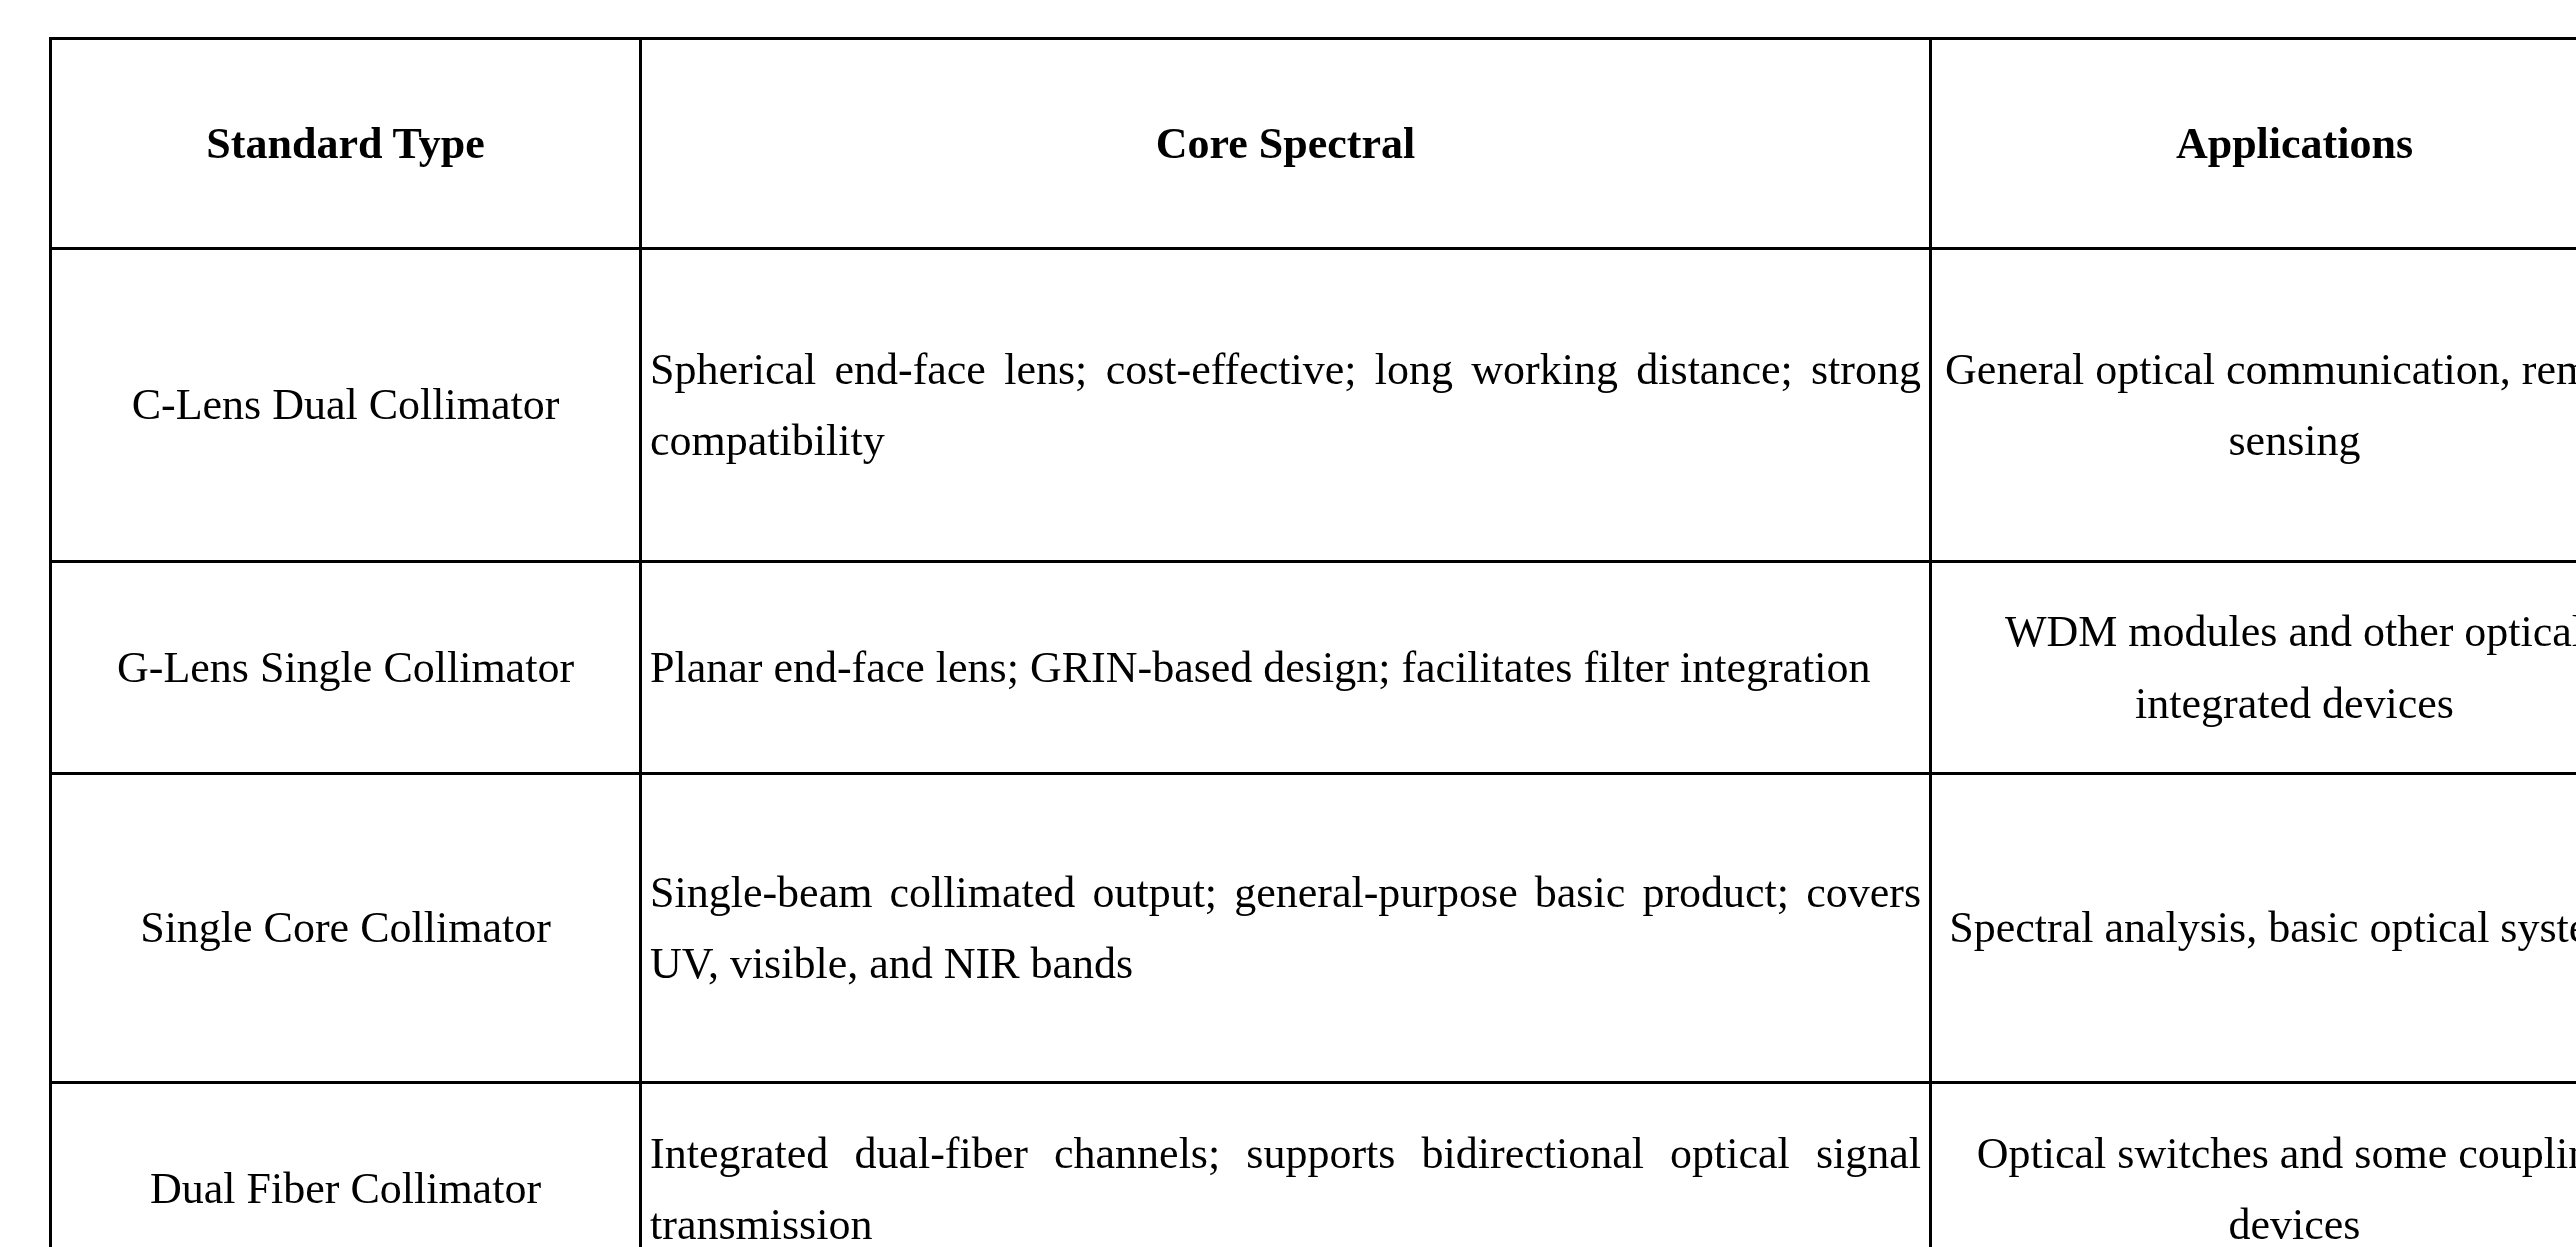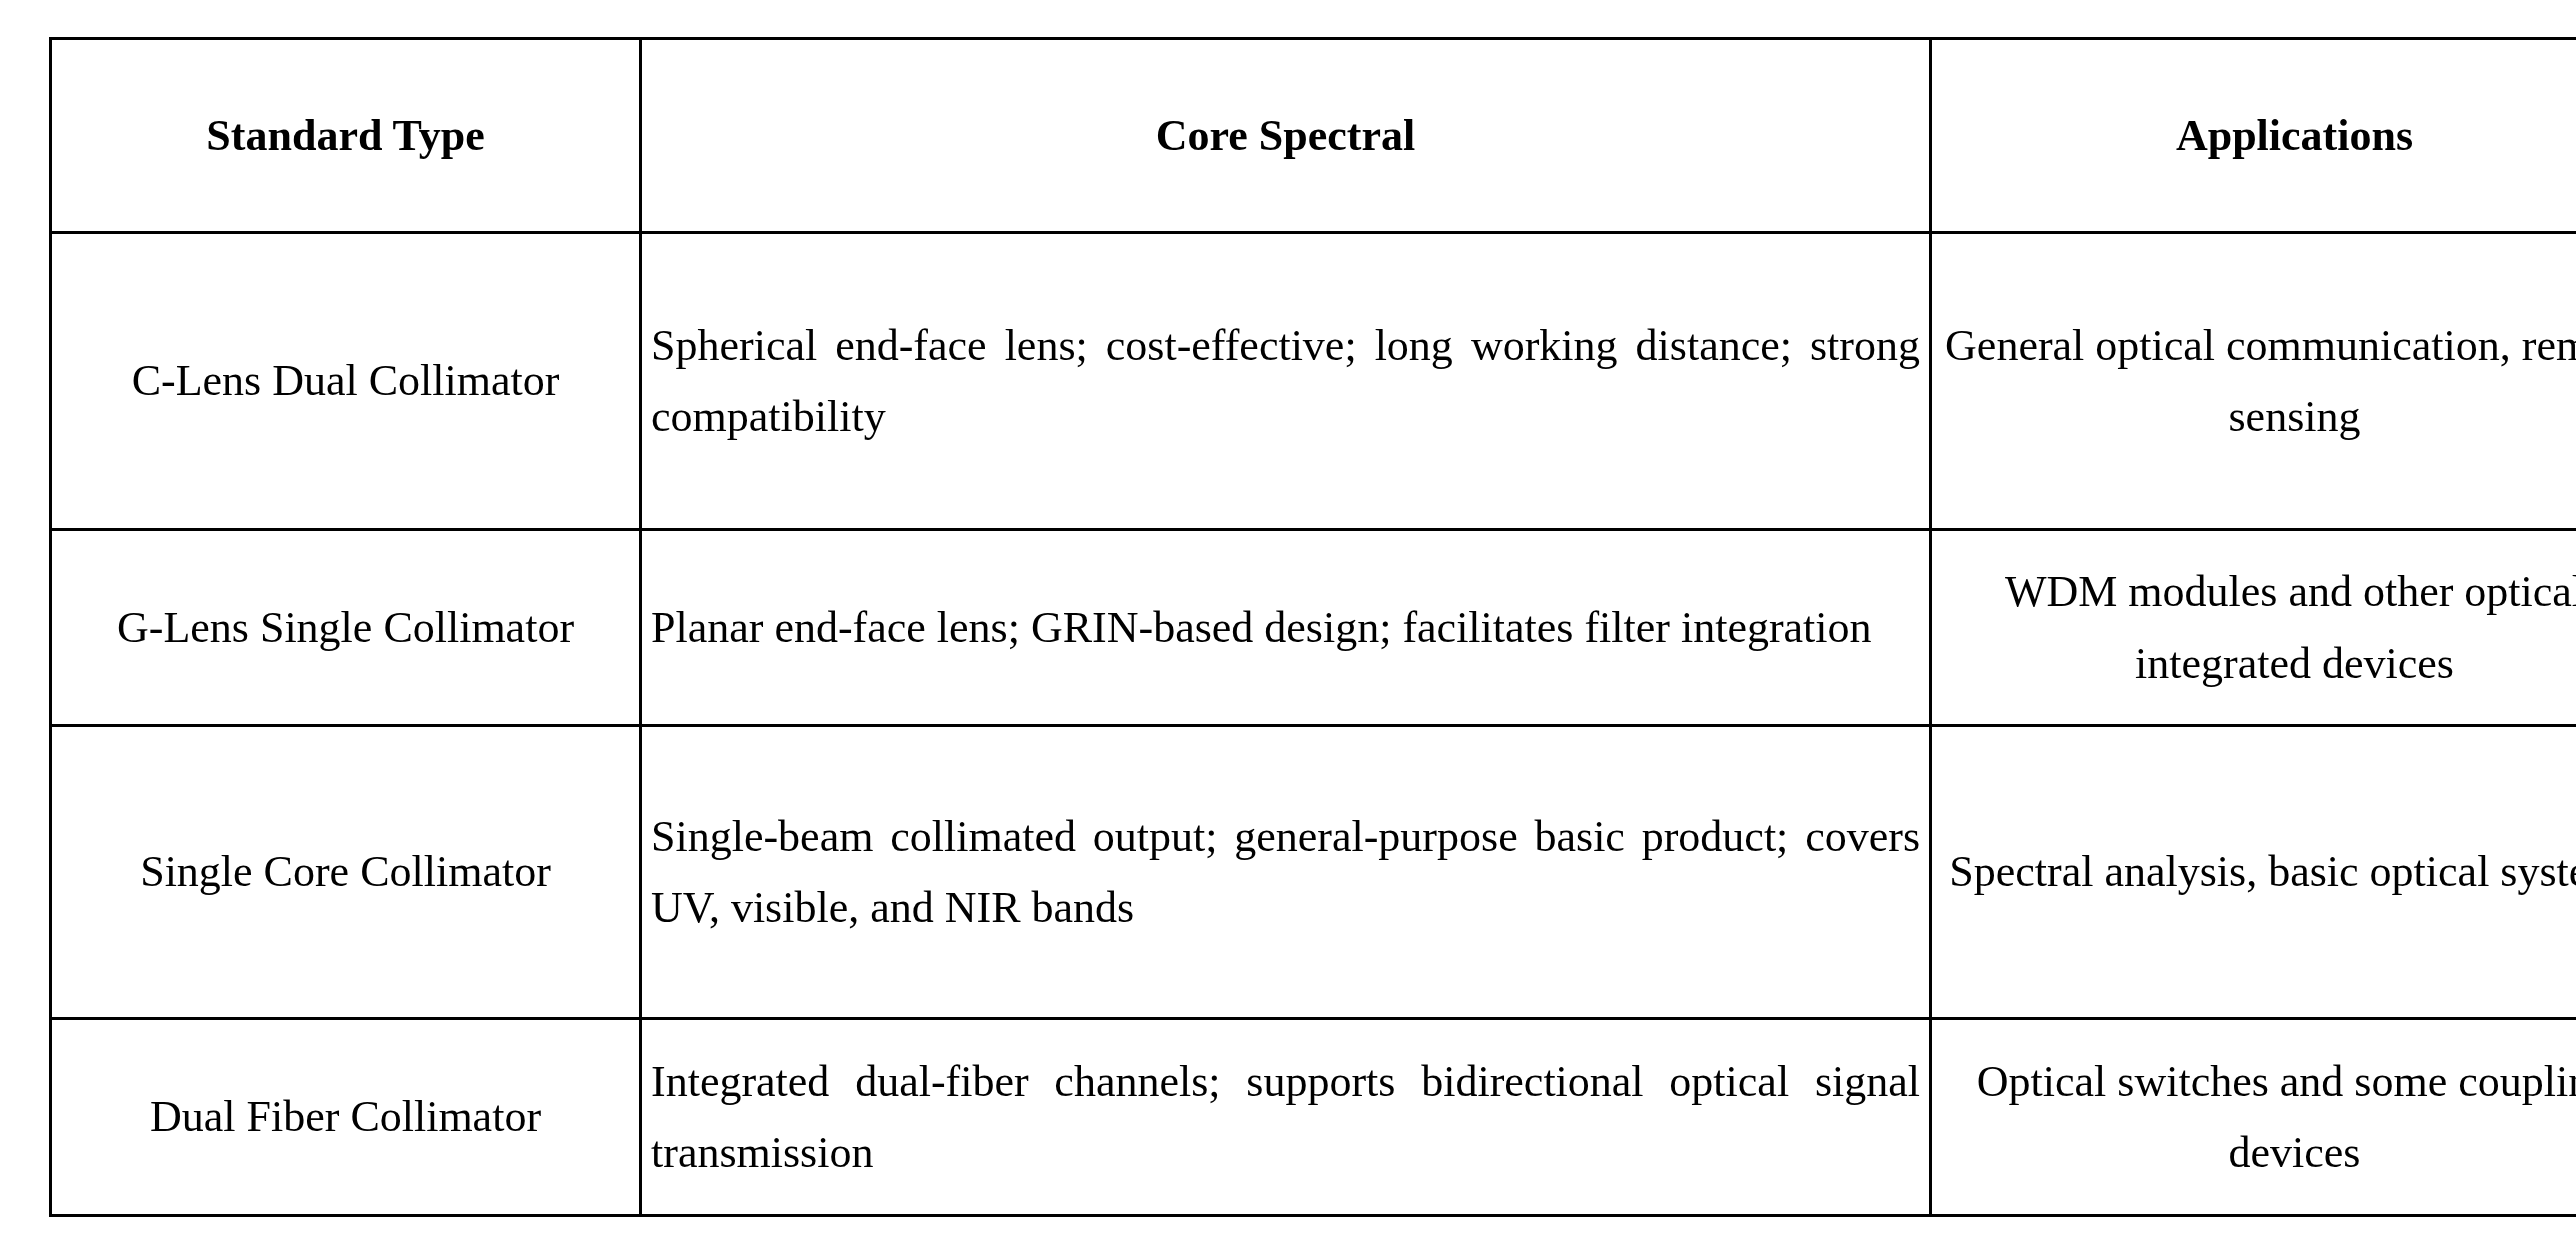--- a/index.html
+++ b/index.html
@@ -30,21 +30,21 @@
     table-layout: fixed;
     background: #ffffff;
   }
   #spec-table col.c1 { width: 590px; }
   #spec-table col.c2 { width: 1290px; }
   #spec-table col.c3 { width: 728px; }
 
   #spec-table td,
   #spec-table th {
     border: 3.6px solid #000000;
-    padding: 0;
+    padding: 8px;
     vertical-align: middle;
     background: #ffffff;
   }
 
   
   .hdr-row th {
     height: 191px;
   }
   .hdr-cell {
     font-weight: bold;
@@ -64,21 +64,21 @@
   }
   .feat-cell {
     text-align: justify;
     text-align-last: left;
     font-size: 44px;
     line-height: 1.62;
     padding: 14.4px 24px;
     hyphens: none;
   }
   .feat-cell .para {
-    margin: 9px;
+    margin: 0;
     text-align: justify;
     text-align-last: left;
   }
 
   
   .r1 td { height: 294px; }
   .r2 td { height: 193px; }
   .r3 td { height: 290px; }
   .r4 td { height: 194px; }
 </style>

